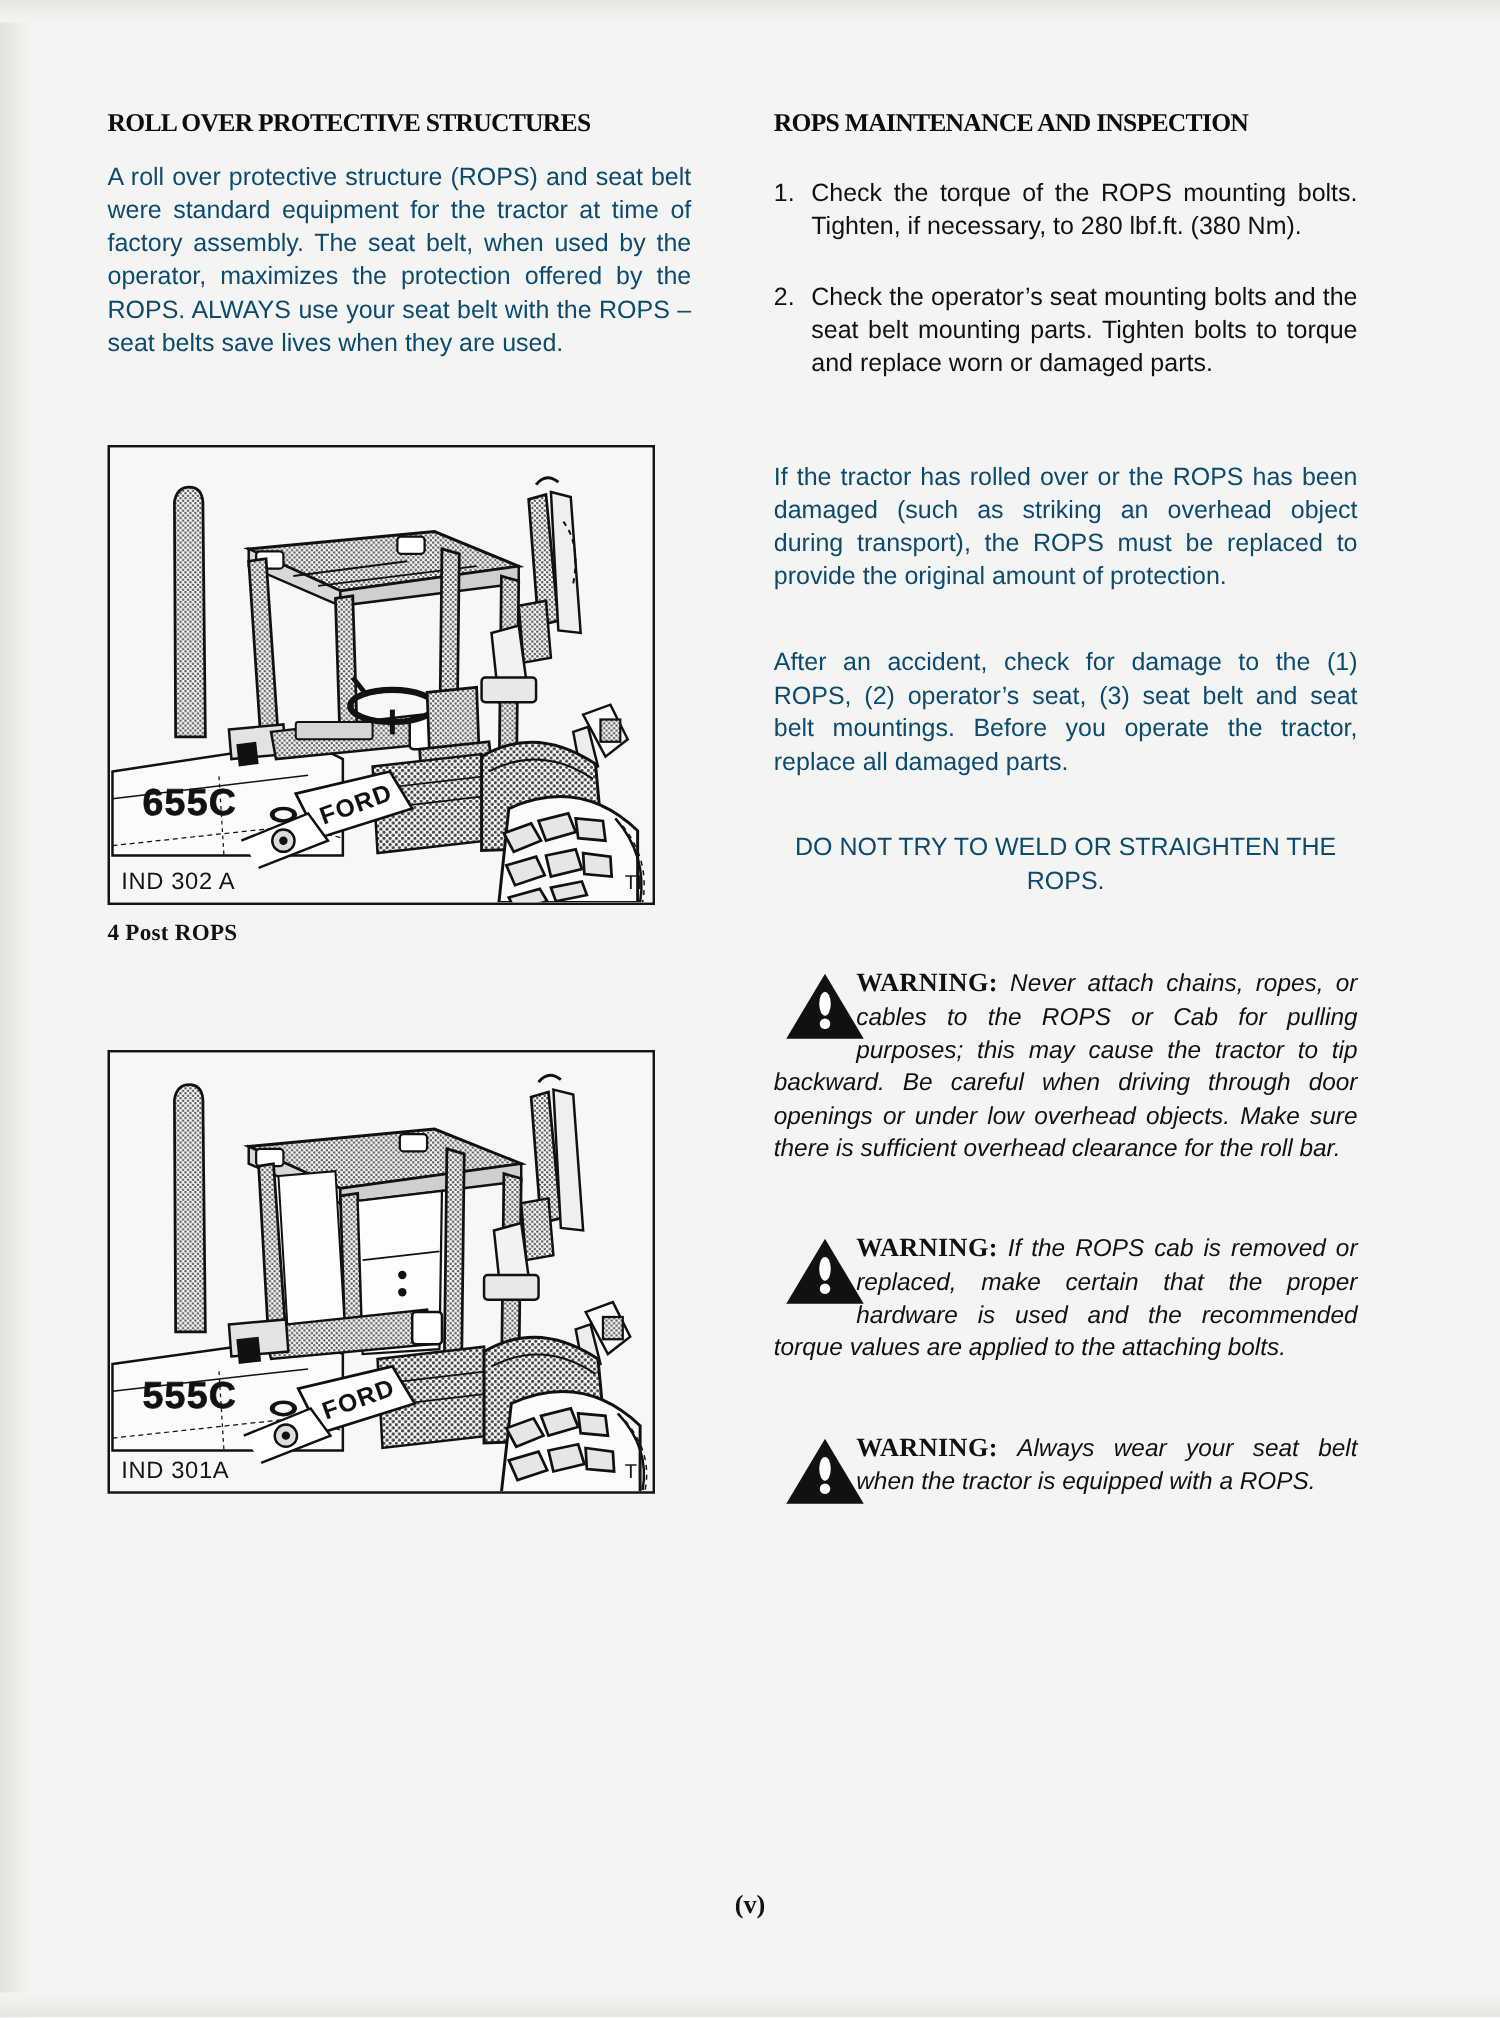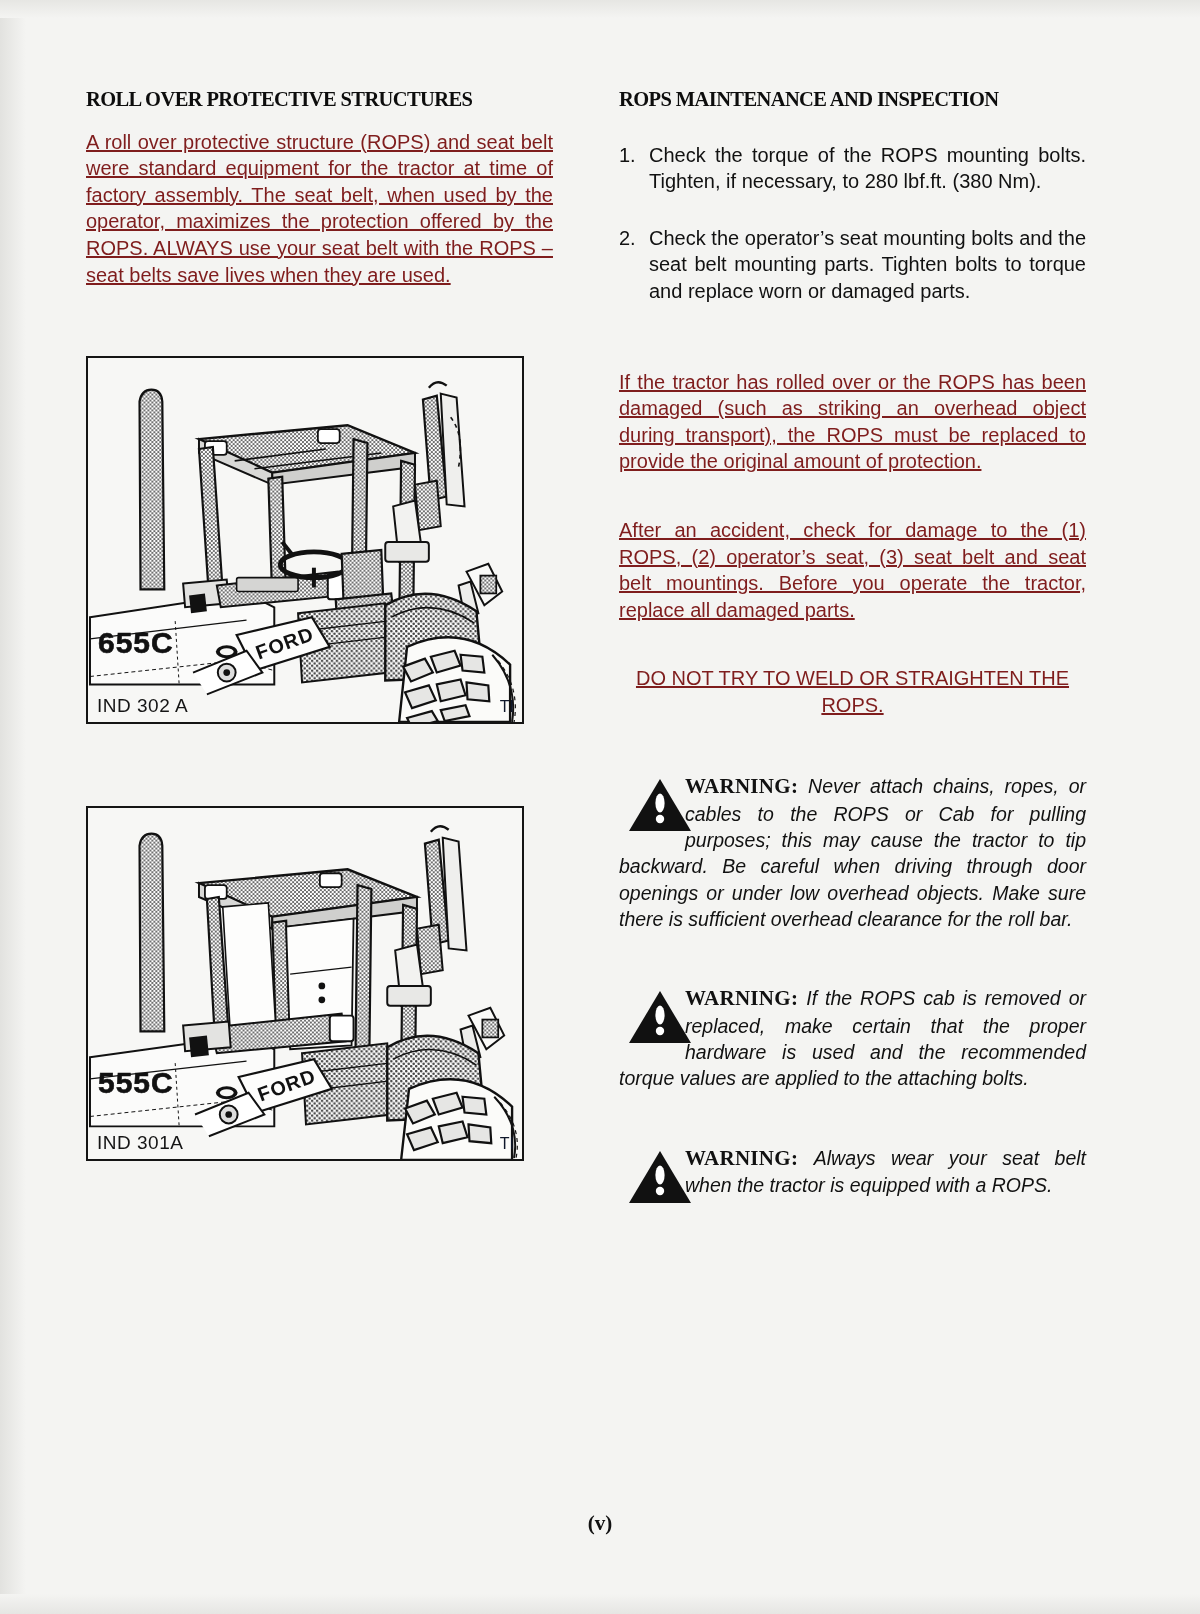--- a/index.html
+++ b/index.html
@@ -78,26 +78,25 @@
     line-height: 1.15;
   }
   h2.section-head.tight {
     letter-spacing: -0.6px;
   }
 
   p.body {
     font-family: "Liberation Sans", sans-serif;
     font-size: 20px;
     line-height: 1.33;
-    color: #7f1d1d;
+    color: #0c4a6e;
     margin: 0 0 20px 0;
     text-align: justify;
     -webkit-hyphens: none;
     hyphens: none;
-    text-decoration: underline;
   }
   p.body.nojust { text-align: center; }
 
   
   ol.numlist {
     margin: 30px 0 0 0;
     padding: 0;
     list-style: none;
   }
   ol.numlist li {
@@ -144,21 +143,21 @@
   .fig-ti {
     position: absolute;
     right: 8px;
     bottom: 6px;
     font-family: "Liberation Sans", sans-serif;
     font-size: 16px;
     color: #0f172a;
   }
   .fig-model {
     position: absolute;
-    left: 10px;
+    left: 26px;
     font-family: "Liberation Sans", sans-serif;
     font-weight: bold;
     font-size: 30px;
     letter-spacing: 1px;
     color: #111;
     -webkit-text-stroke: 0.6px #111;
   }
   .fig-caption {
     font-family: "Liberation Serif", serif;
     font-weight: bold;
@@ -338,20 +337,21 @@
                 <path d="M356 356 l25-5 l4 11 l-25 5 z"></path>
               </g>
               <path d="M408 300 q26 30 20 68" fill="none" stroke="#111" stroke-width="2"></path>
               <path d="M414 306 q22 28 16 62" fill="none" stroke="#111" stroke-width="1.2" stroke-dasharray="4 4"></path>
             </svg>
 
             <div class="fig-model" style="top:268px;">655C</div>
             <div class="fig-code">IND 302 A</div>
             <div class="fig-ti">TI</div>
           </div>
+          <figcaption class="fig-caption">4 Post ROPS</figcaption>
         </figure>
 
         <div class="gap-lg"></div>
         <div class="gap-md"></div>
 
         <figure class="figure">
           <div class="fig-frame second">
             <svg class="illus" viewBox="0 0 438 355" preserveAspectRatio="none">
               <rect x="0" y="0" width="438" height="355" fill="#f7f7f5"></rect>
 

